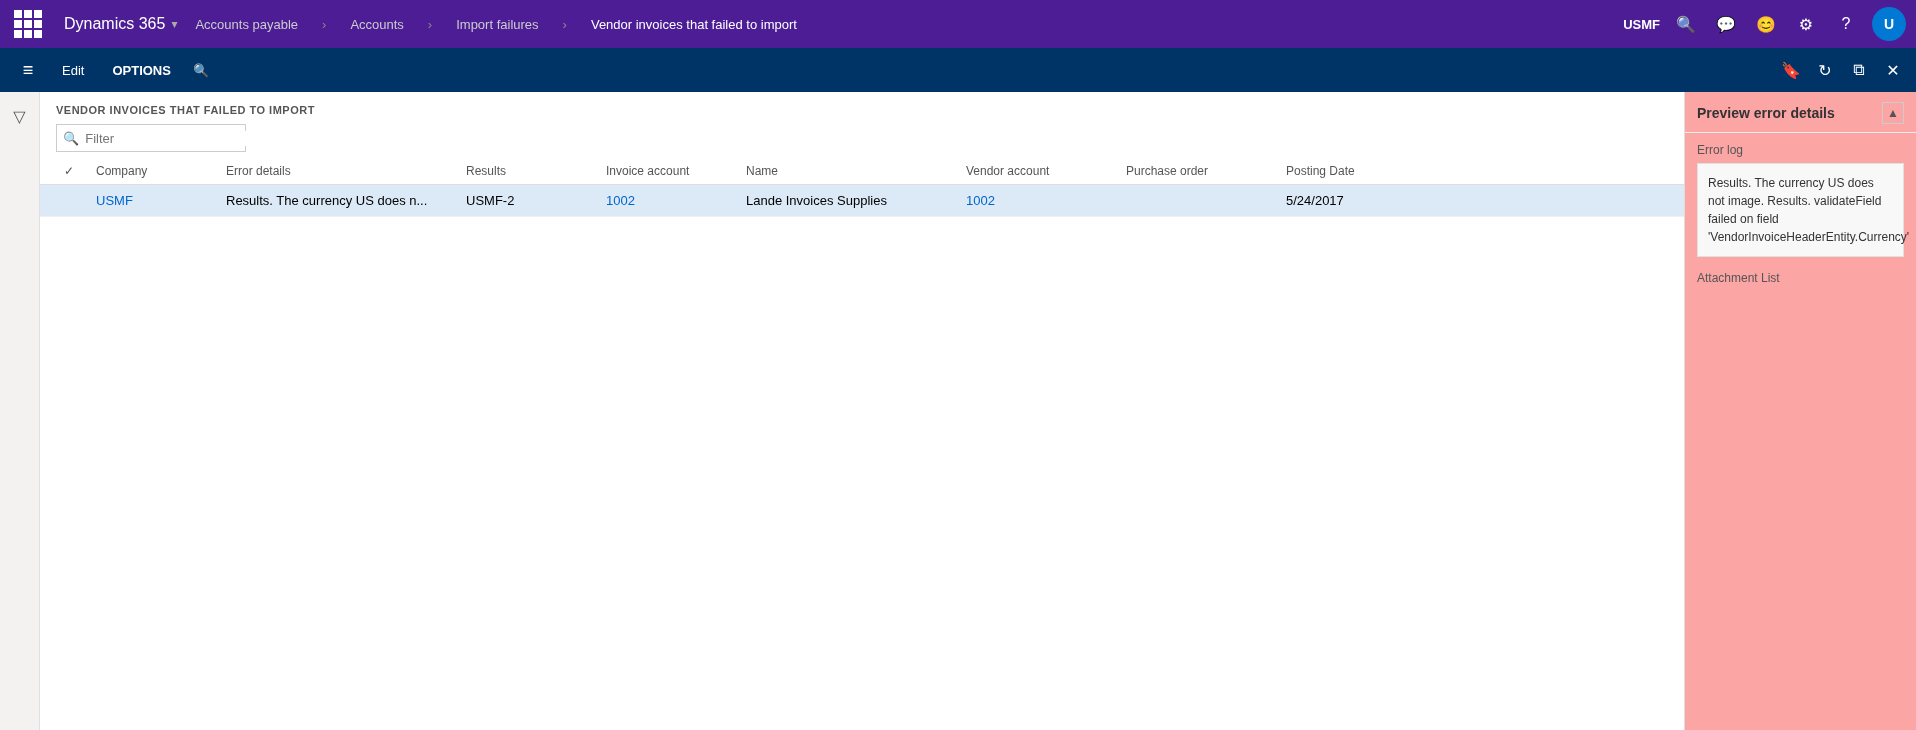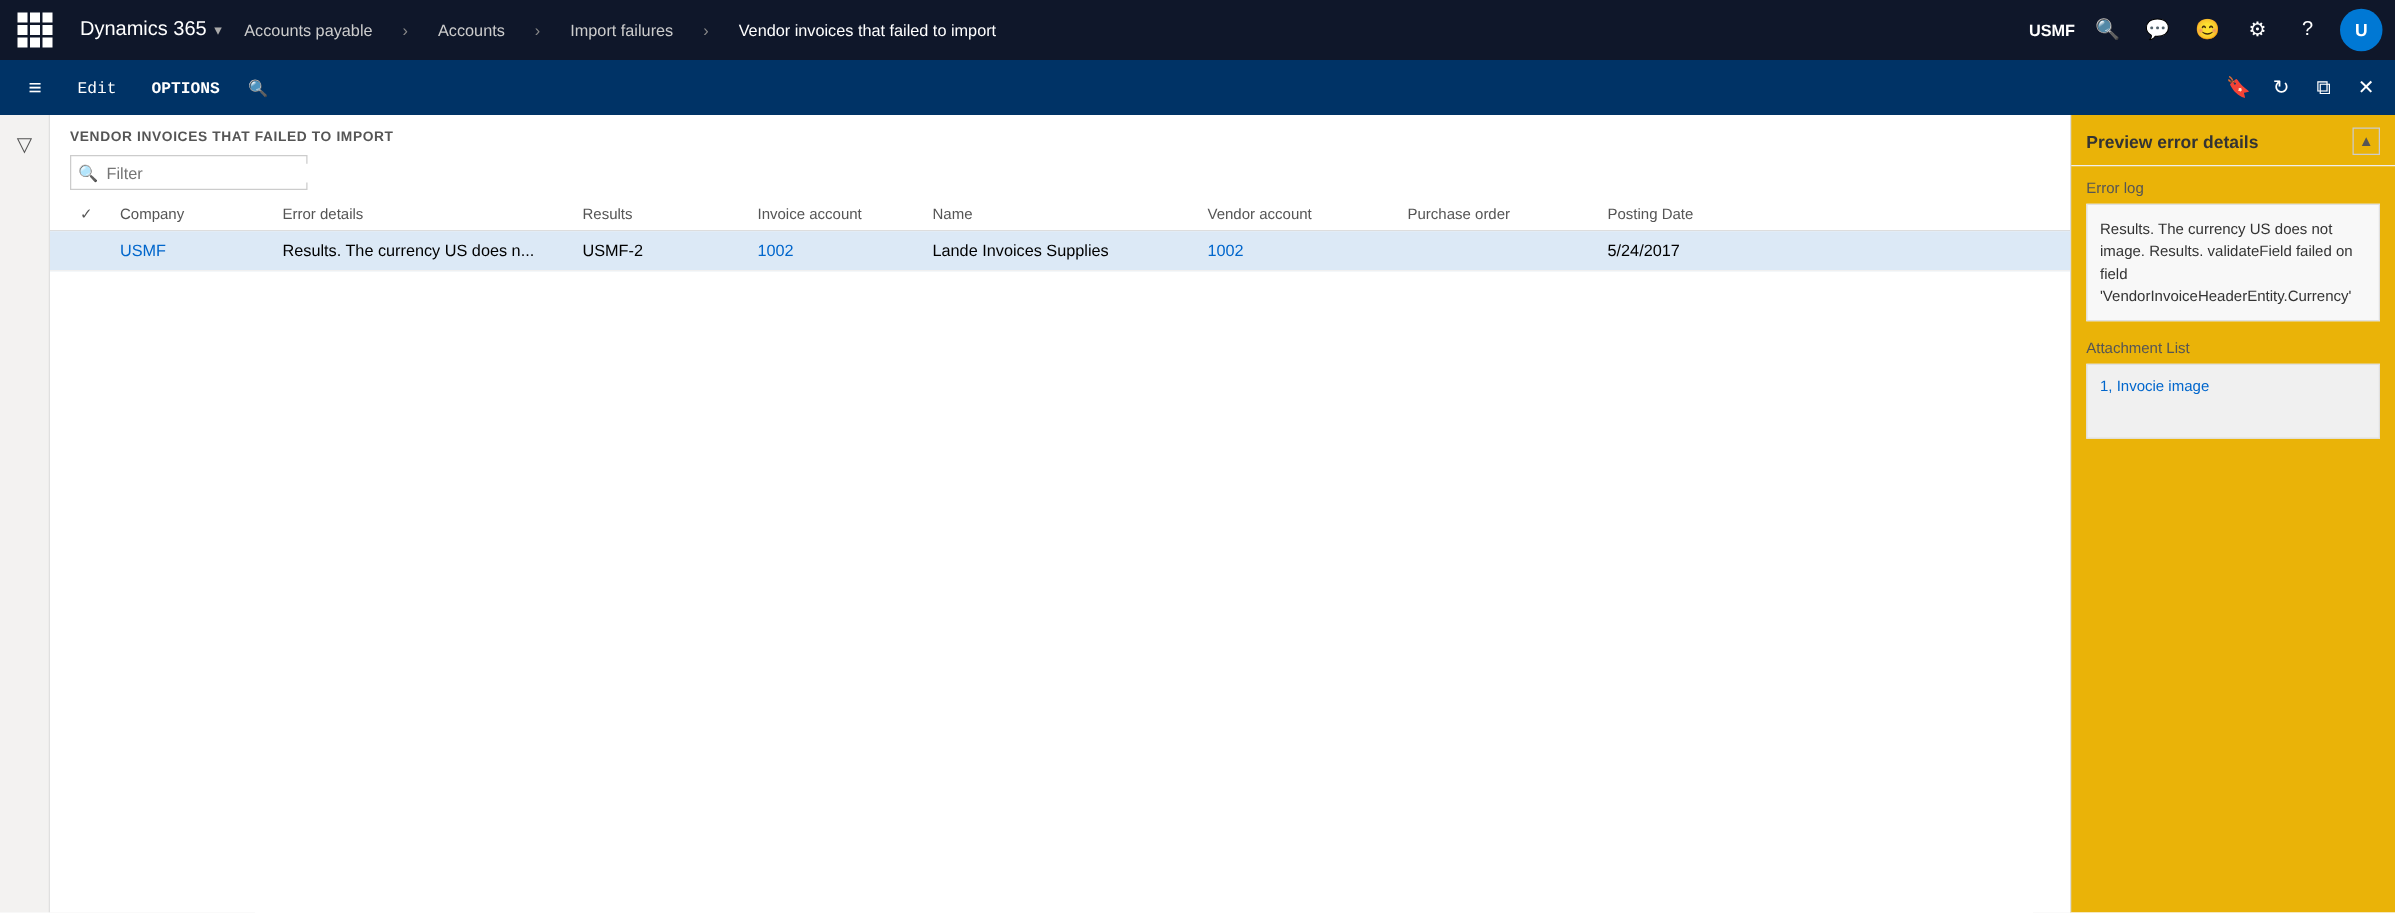--- a/index.html
+++ b/index.html
@@ -2,21 +2,21 @@
 <html><head>
   <meta charset="utf-8">
   <style>
     * { box-sizing: border-box; margin: 0; padding: 0; }
     body { font-family: 'Segoe UI', Arial, sans-serif; font-size: 13px; background: #f3f2f1; overflow: hidden; }
 
     
     .top-nav {
       display: flex;
       align-items: center;
-      background: #0f172a;
+      background: #4c1d95;
       height: 48px;
       color: white;
       padding: 0 10px;
       gap: 8px;
     }
     .top-nav .waffle-btn {
       width: 36px; height: 36px;
       display: flex; align-items: center; justify-content: center;
       cursor: pointer;
     }
@@ -67,21 +67,21 @@
       width: 36px; height: 36px; display: flex; align-items: center; justify-content: center;
       color: white; cursor: pointer; font-size: 18px;
     }
     .nav-btn {
       padding: 4px 12px;
       color: white;
       cursor: pointer;
       font-size: 13px;
       height: 36px;
       display: flex; align-items: center;
-      border: none; background: transparent; font-family: Liberation Mono, monospace;
+      border: none; background: transparent;
     }
     .nav-btn.active { font-weight: 600; }
     .nav-search-btn {
       width: 30px; height: 30px;
       display: flex; align-items: center; justify-content: center;
       color: white; cursor: pointer;
     }
     .secondary-nav-right {
       margin-left: auto;
       display: flex; align-items: center; gap: 4px; padding-right: 8px;
@@ -187,22 +187,22 @@
       color: #000000;
       white-space: nowrap;
       overflow: hidden;
       text-overflow: ellipsis;
       display: flex; align-items: center;
     }
     .table-cell.link { color: #0066cc; cursor: pointer; }
 
     
     .right-panel {
-      width: 260px;
-      background: #eab308;
+      width: 232px;
+      background: #fca5a5;
       border-left: 1px solid #ddd;
       display: flex;
       flex-direction: column;
     }
     .right-panel-header {
       display: flex; align-items: center; justify-content: space-between;
       padding: 10px 12px 8px 12px;
       border-bottom: 1px solid #eee;
     }
     .right-panel-title {
@@ -347,19 +347,16 @@
   <div class="right-panel">
     <div class="right-panel-header">
       <div class="right-panel-title">Preview error details</div>
       <div class="right-panel-collapse">▲</div>
     </div>
     <div class="right-panel-content">
       <div class="panel-section-label">Error log</div>
       <div class="error-log-box">Results. The currency US does not image. Results. validateField failed on field 'VendorInvoiceHeaderEntity.Currency'</div>
 
       <div class="panel-section-label">Attachment List</div>
-      <div class="attachment-box">
-        <span class="attachment-item">1, Invocie image</span>
-      </div>
     </div>
   </div>
 
 </div>
 
 </body></html>

